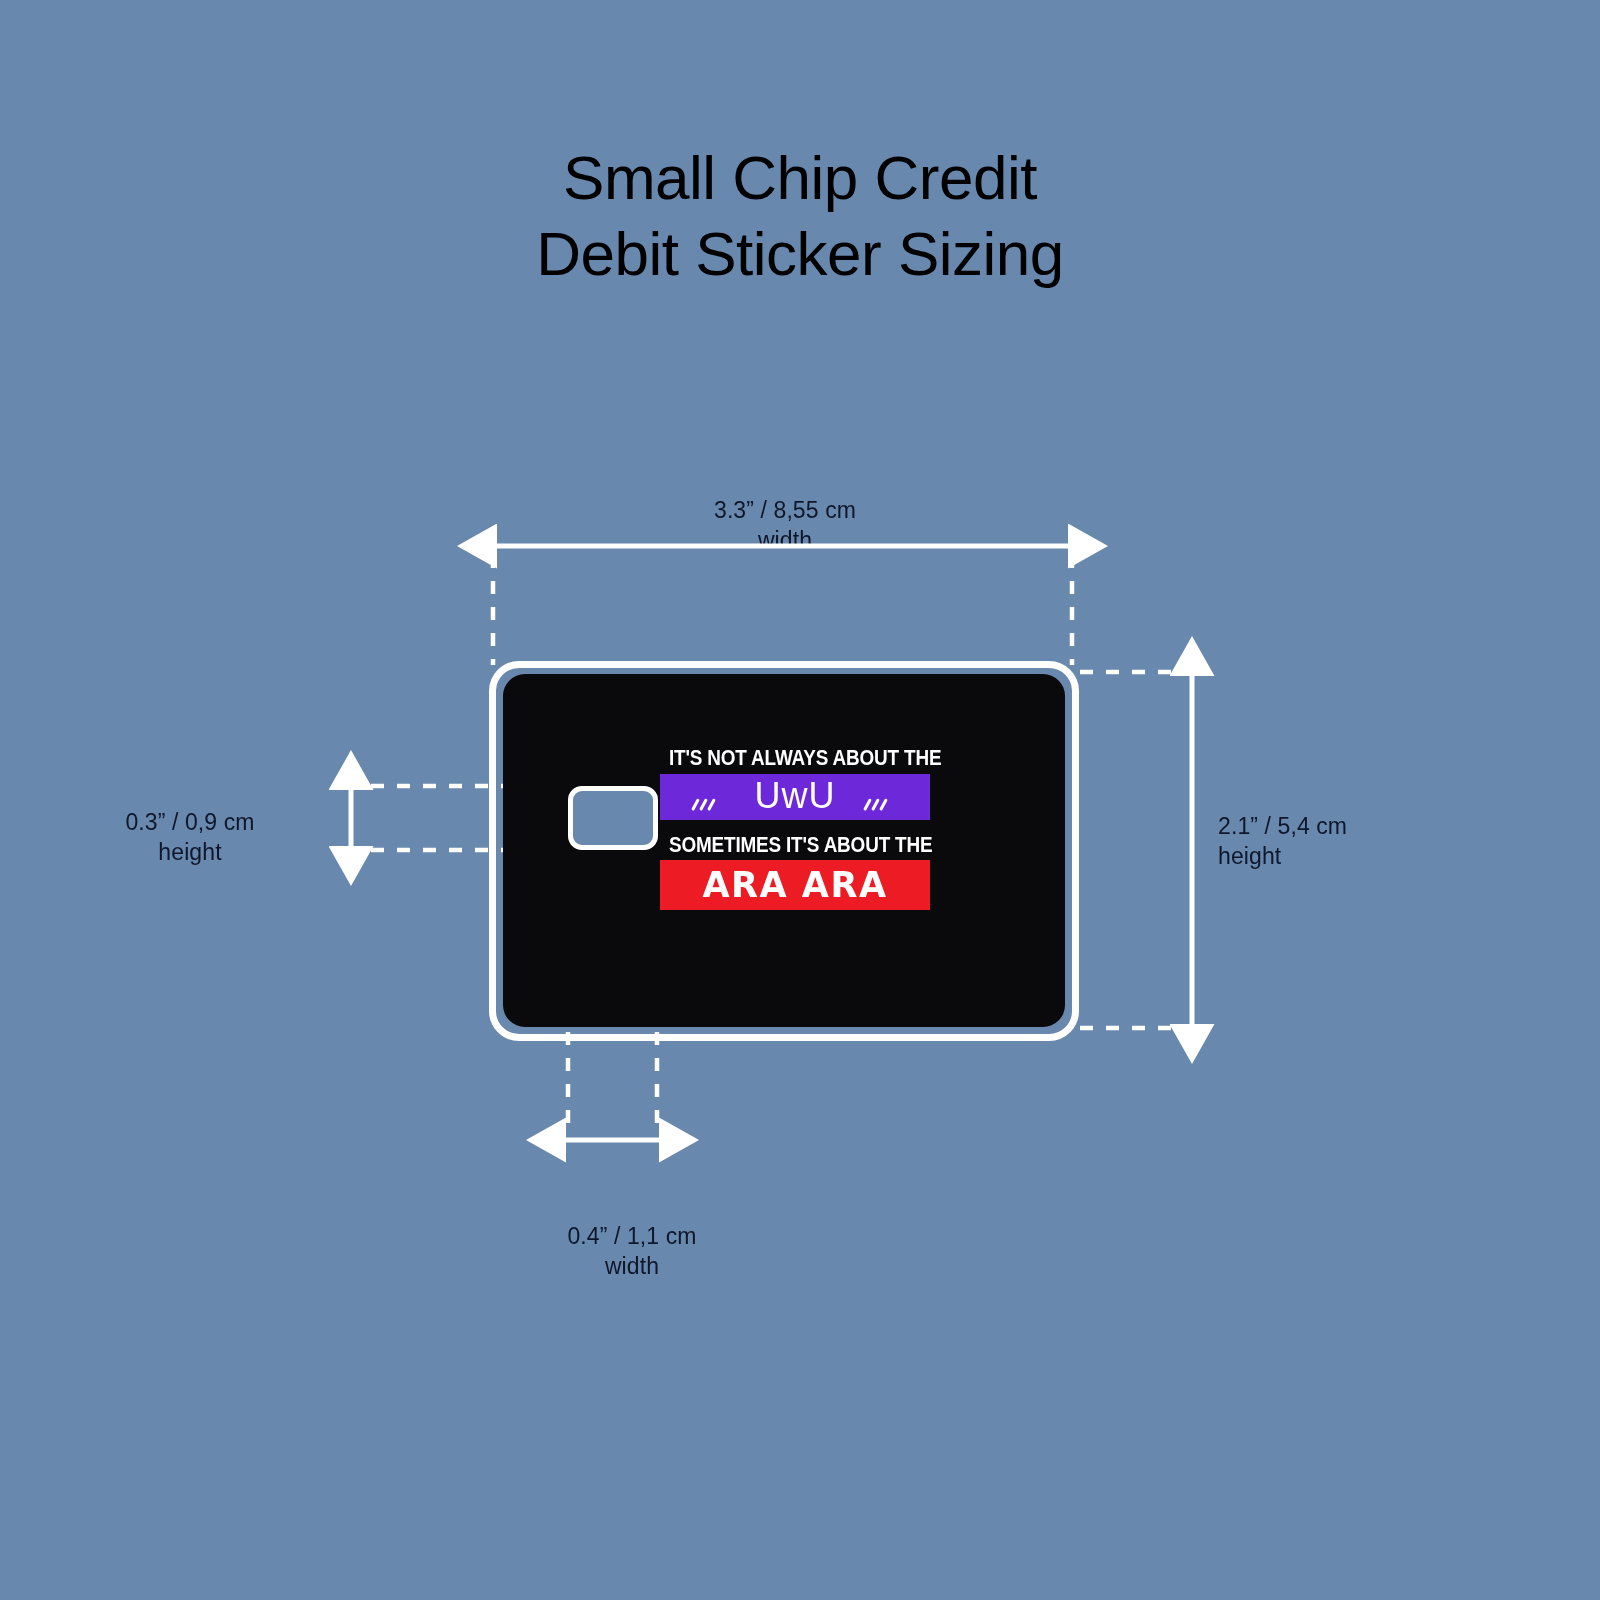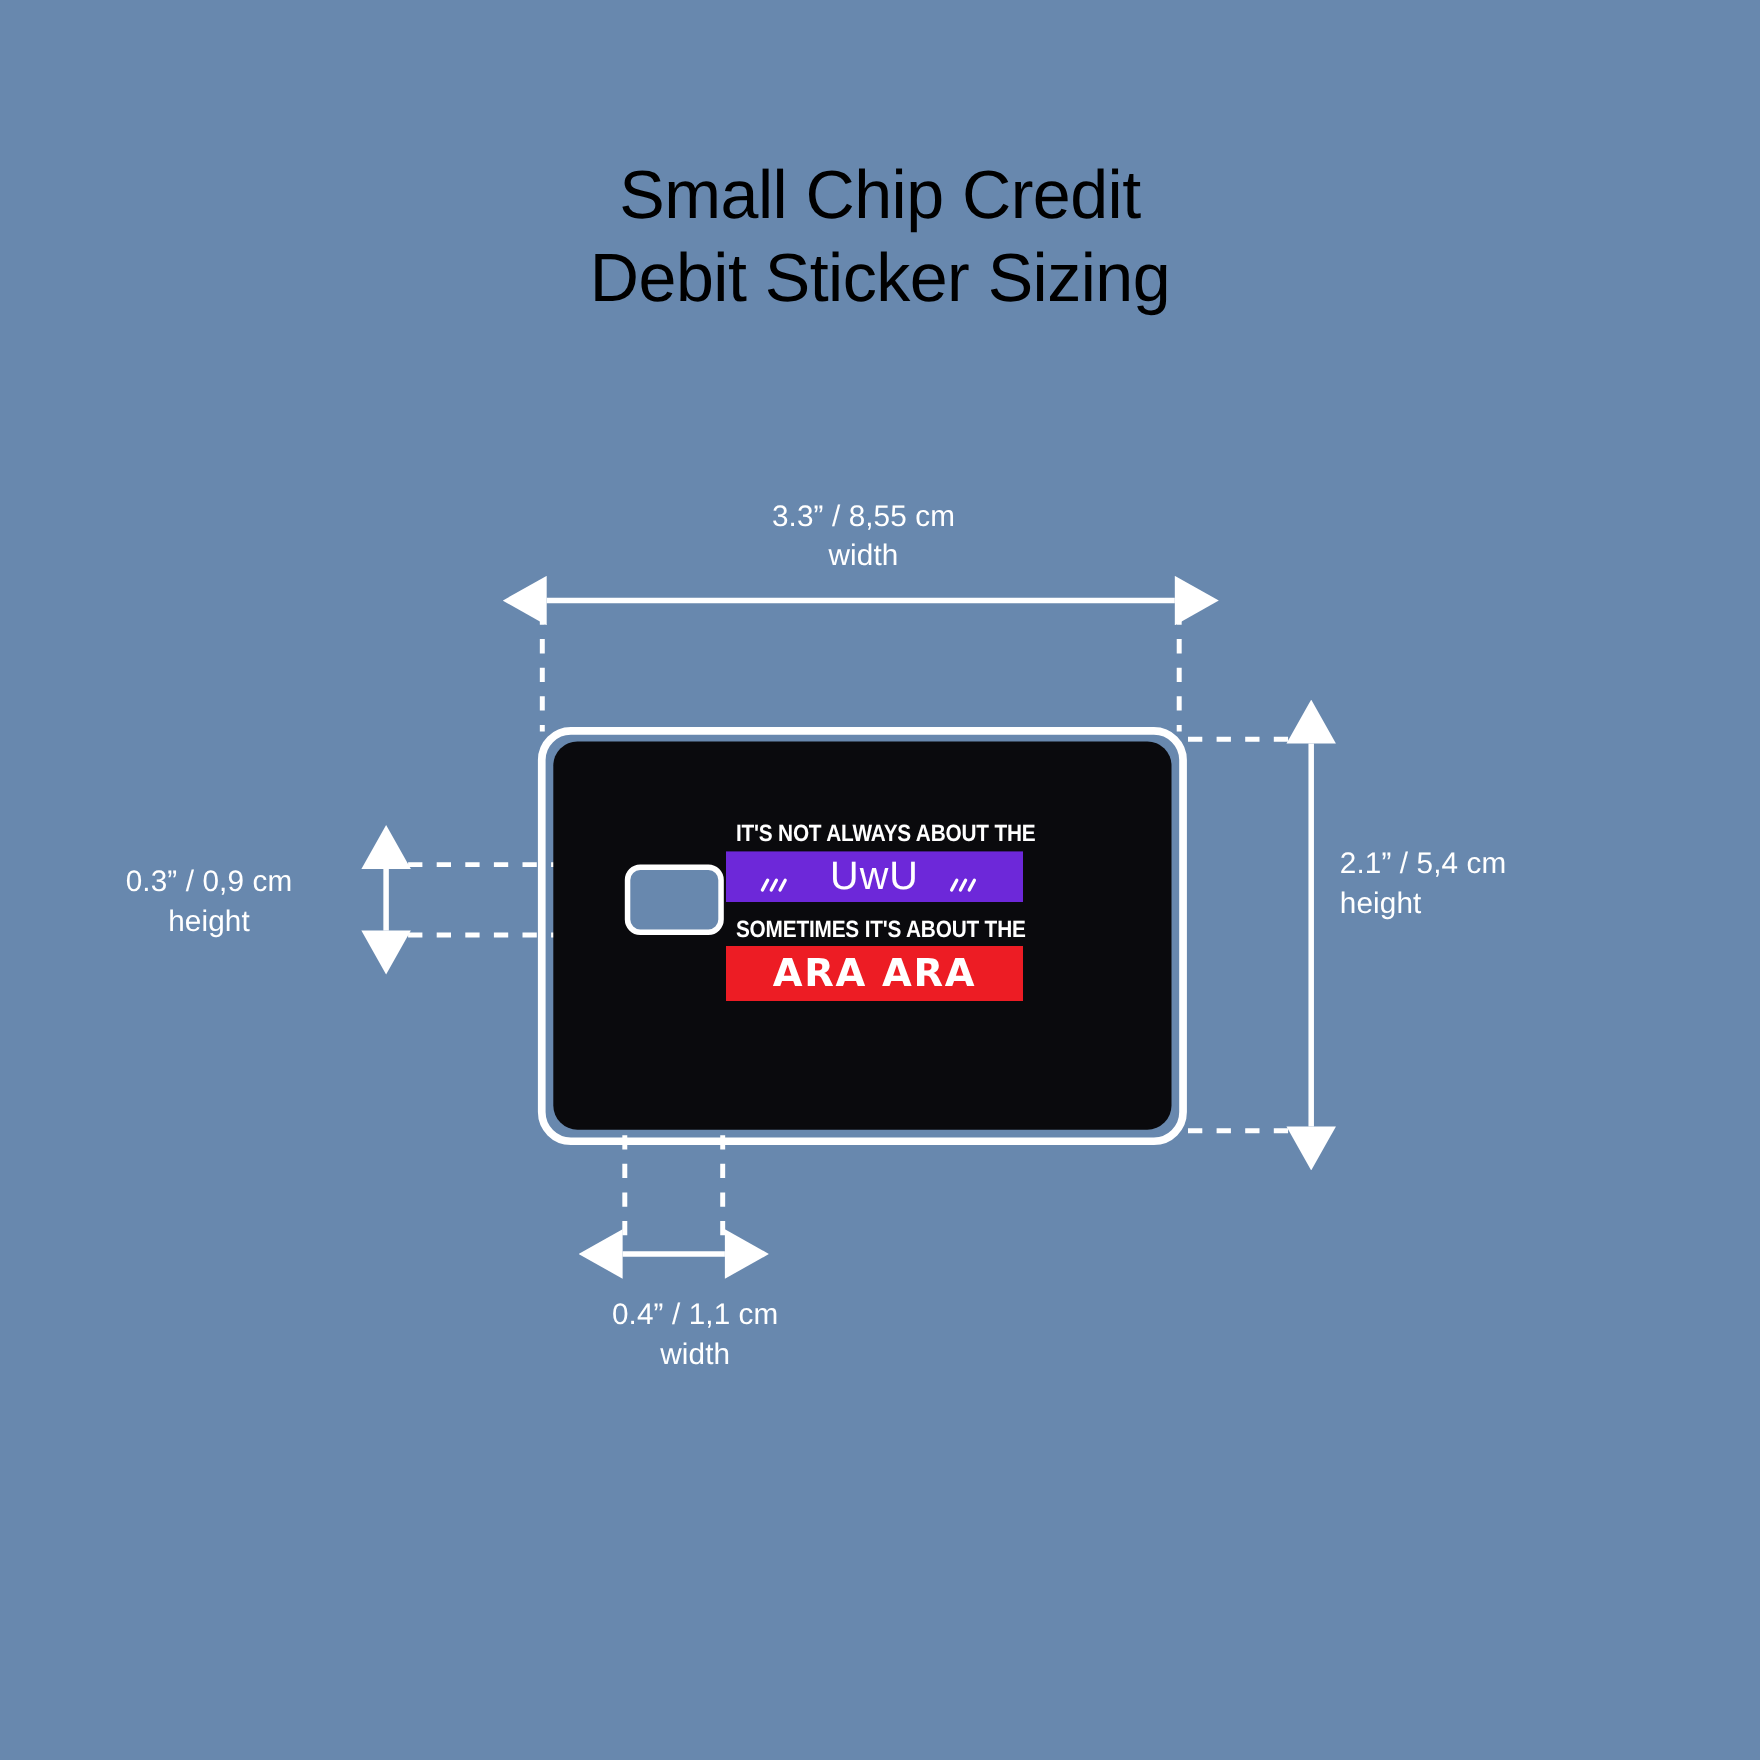--- a/index.html
+++ b/index.html
@@ -30,30 +30,31 @@
     font-size: 62px;
     line-height: 1.22;
     font-weight: 400;
     letter-spacing: -0.5px;
     white-space: pre-line;
   }
 
   
   .dim-label {
     position: absolute;
-    color: #ffffff;
-    font-size: 27px;
+    color: #0f172a;
+    font-size: 23px;
     line-height: 1.32;
     font-weight: 400;
     text-align: center;
     white-space: pre-line;
     letter-spacing: 0.1px;
+    margin-top: 43px;
   }
   .dim-top    { left: 560px;  top: 452px;  width: 450px; }
-  .dim-left   { left:  50px;  top: 784px;  width: 280px; }
+  .dim-left   { left:  50px;  top: 764px;  width: 280px; }
   .dim-right  { left: 1218px; top: 768px;  width: 340px; text-align: left; }
   .dim-bottom { left: 452px;  top: 1178px; width: 360px; }
 
   
   .card-outline {
     position: absolute;
     left: 489px;
     top: 661px;
     width: 590px;
     height: 380px;

